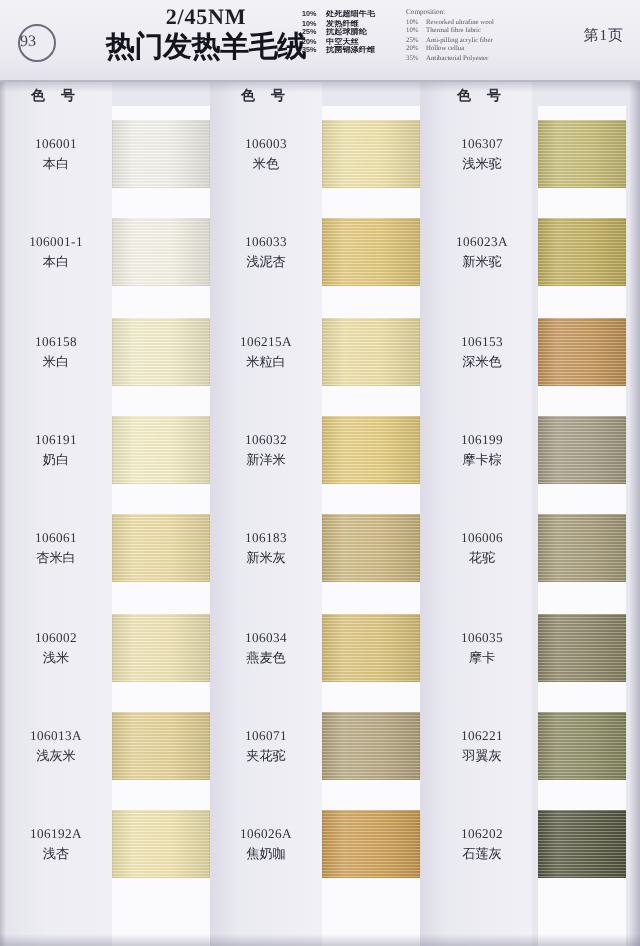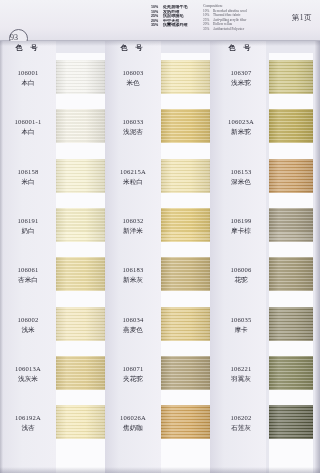--- a/index.html
+++ b/index.html
@@ -4,21 +4,21 @@
 <style>
   html,body{margin:0;padding:0;}
   body{width:320px;height:473px;overflow:hidden;background:#c9c9d2;
        font-family:"Liberation Sans",sans-serif;}
   .page{position:relative;width:320px;height:473px;background:#e9e9f0;}
 
   
   .header{position:absolute;left:0;top:0;width:320px;height:41px;
           background:linear-gradient(180deg,#f2f2f6 0%,#eceaf1 70%,#e2e1ea 100%);
           border-bottom:1px solid #b9b9c6;box-sizing:border-box;}
-  .logo{position:absolute;left:9px;top:29px;width:17px;height:17px;border-radius:50%;
+  .logo{position:absolute;left:9px;top:12px;width:17px;height:17px;border-radius:50%;
         border:1px solid #6b6b7a;color:#43434f;font-size:8px;line-height:15px;
         text-align:left;font-family:Liberation Serif, serif;background:#edecf2;}
   .title-wrap{position:absolute;left:48px;top:3px;width:110px;text-align:center;}
   .title-en{font-family:"Liberation Serif",serif;font-size:11px;font-weight:bold;
             color:#1d1d26;letter-spacing:.4px;line-height:12px;}
   .title-cn{font-size:14.5px;font-weight:bold;color:#14141c;line-height:16px;
             letter-spacing:-.2px;margin-top:1px;}
 
   .spec{position:absolute;left:151px;top:5px;width:48px;}
   .spec-row{display:flex;line-height:4.6px;height:4.6px;white-space:nowrap;overflow:hidden;}
@@ -89,20 +89,24 @@
          background:linear-gradient(0deg,rgba(110,110,132,.35),rgba(110,110,132,0));}
 </style>
 </head>
 <body>
 
 <div class="page">
 
   <div class="header">
     <div class="logo">93</div>
 
+    <div class="title-wrap">
+      <div class="title-en">2/45NM</div>
+      <div class="title-cn">热门发热羊毛绒</div>
+    </div>
 
     <div class="spec">
         <div class="spec-row">
           <span class="spec-pct">10%</span>
           <span class="spec-nm">处死超细牛毛</span>
         </div>
         <div class="spec-row">
           <span class="spec-pct">10%</span>
           <span class="spec-nm">发热纤维</span>
         </div>

